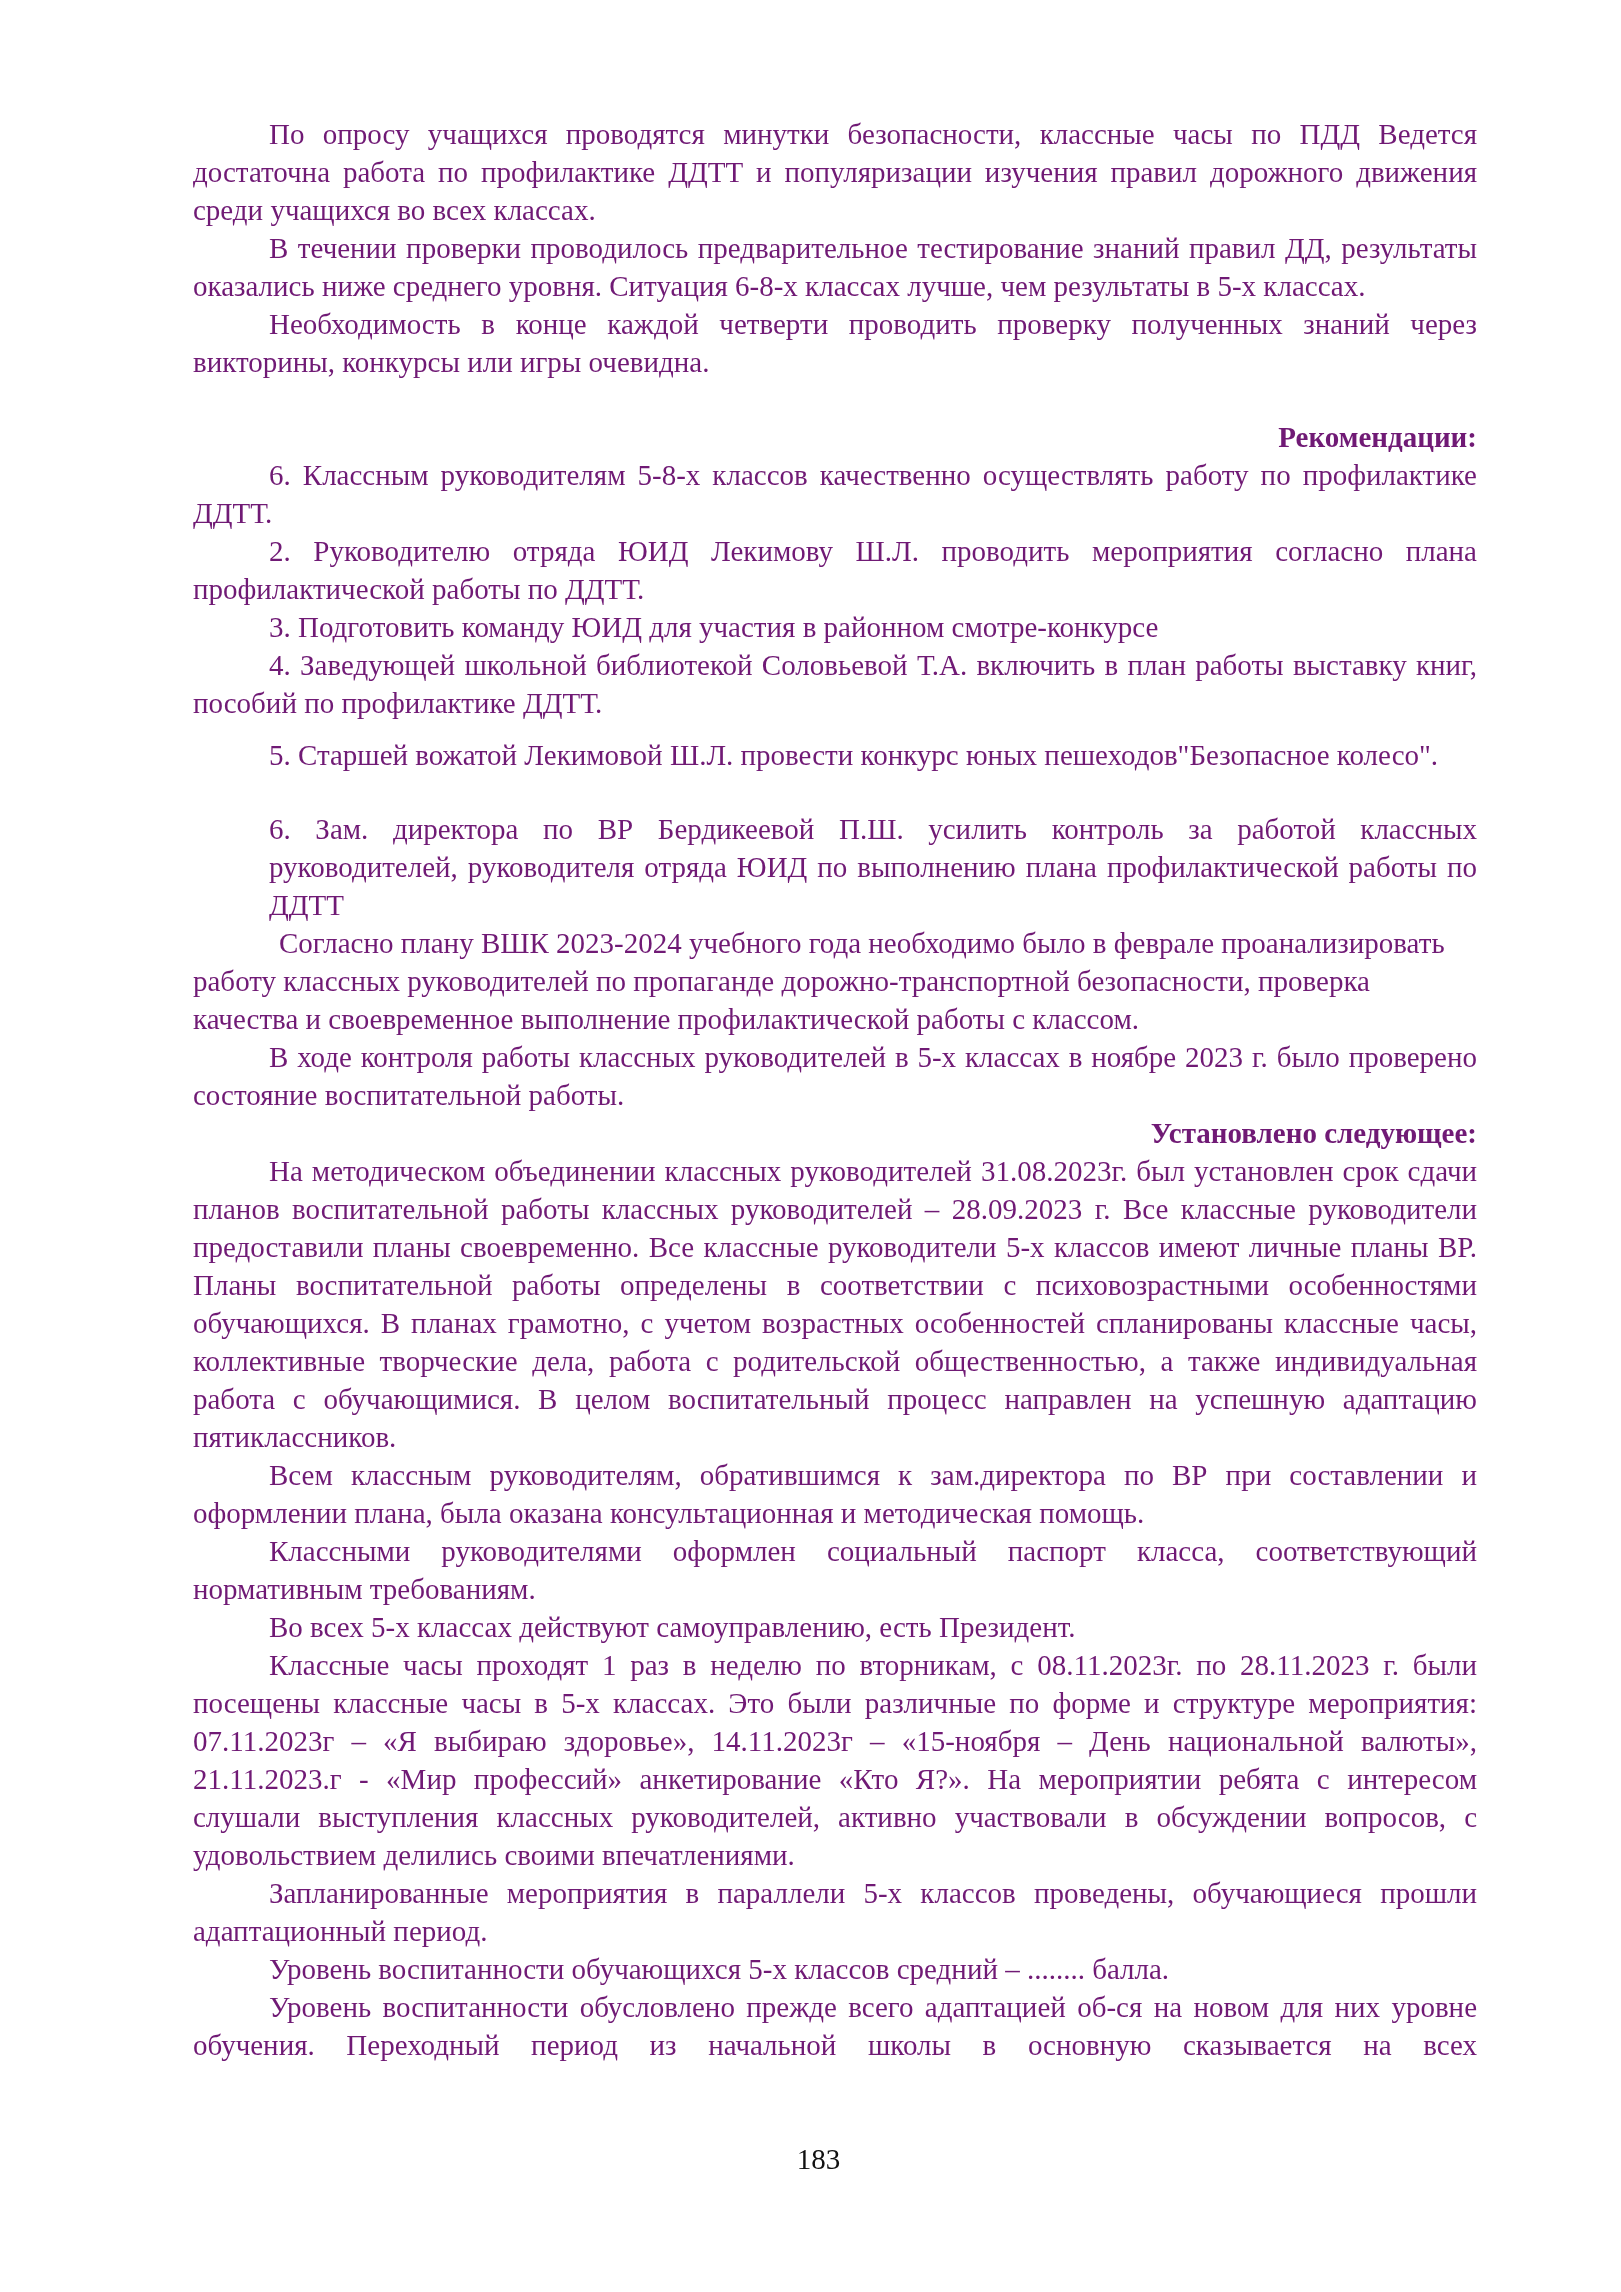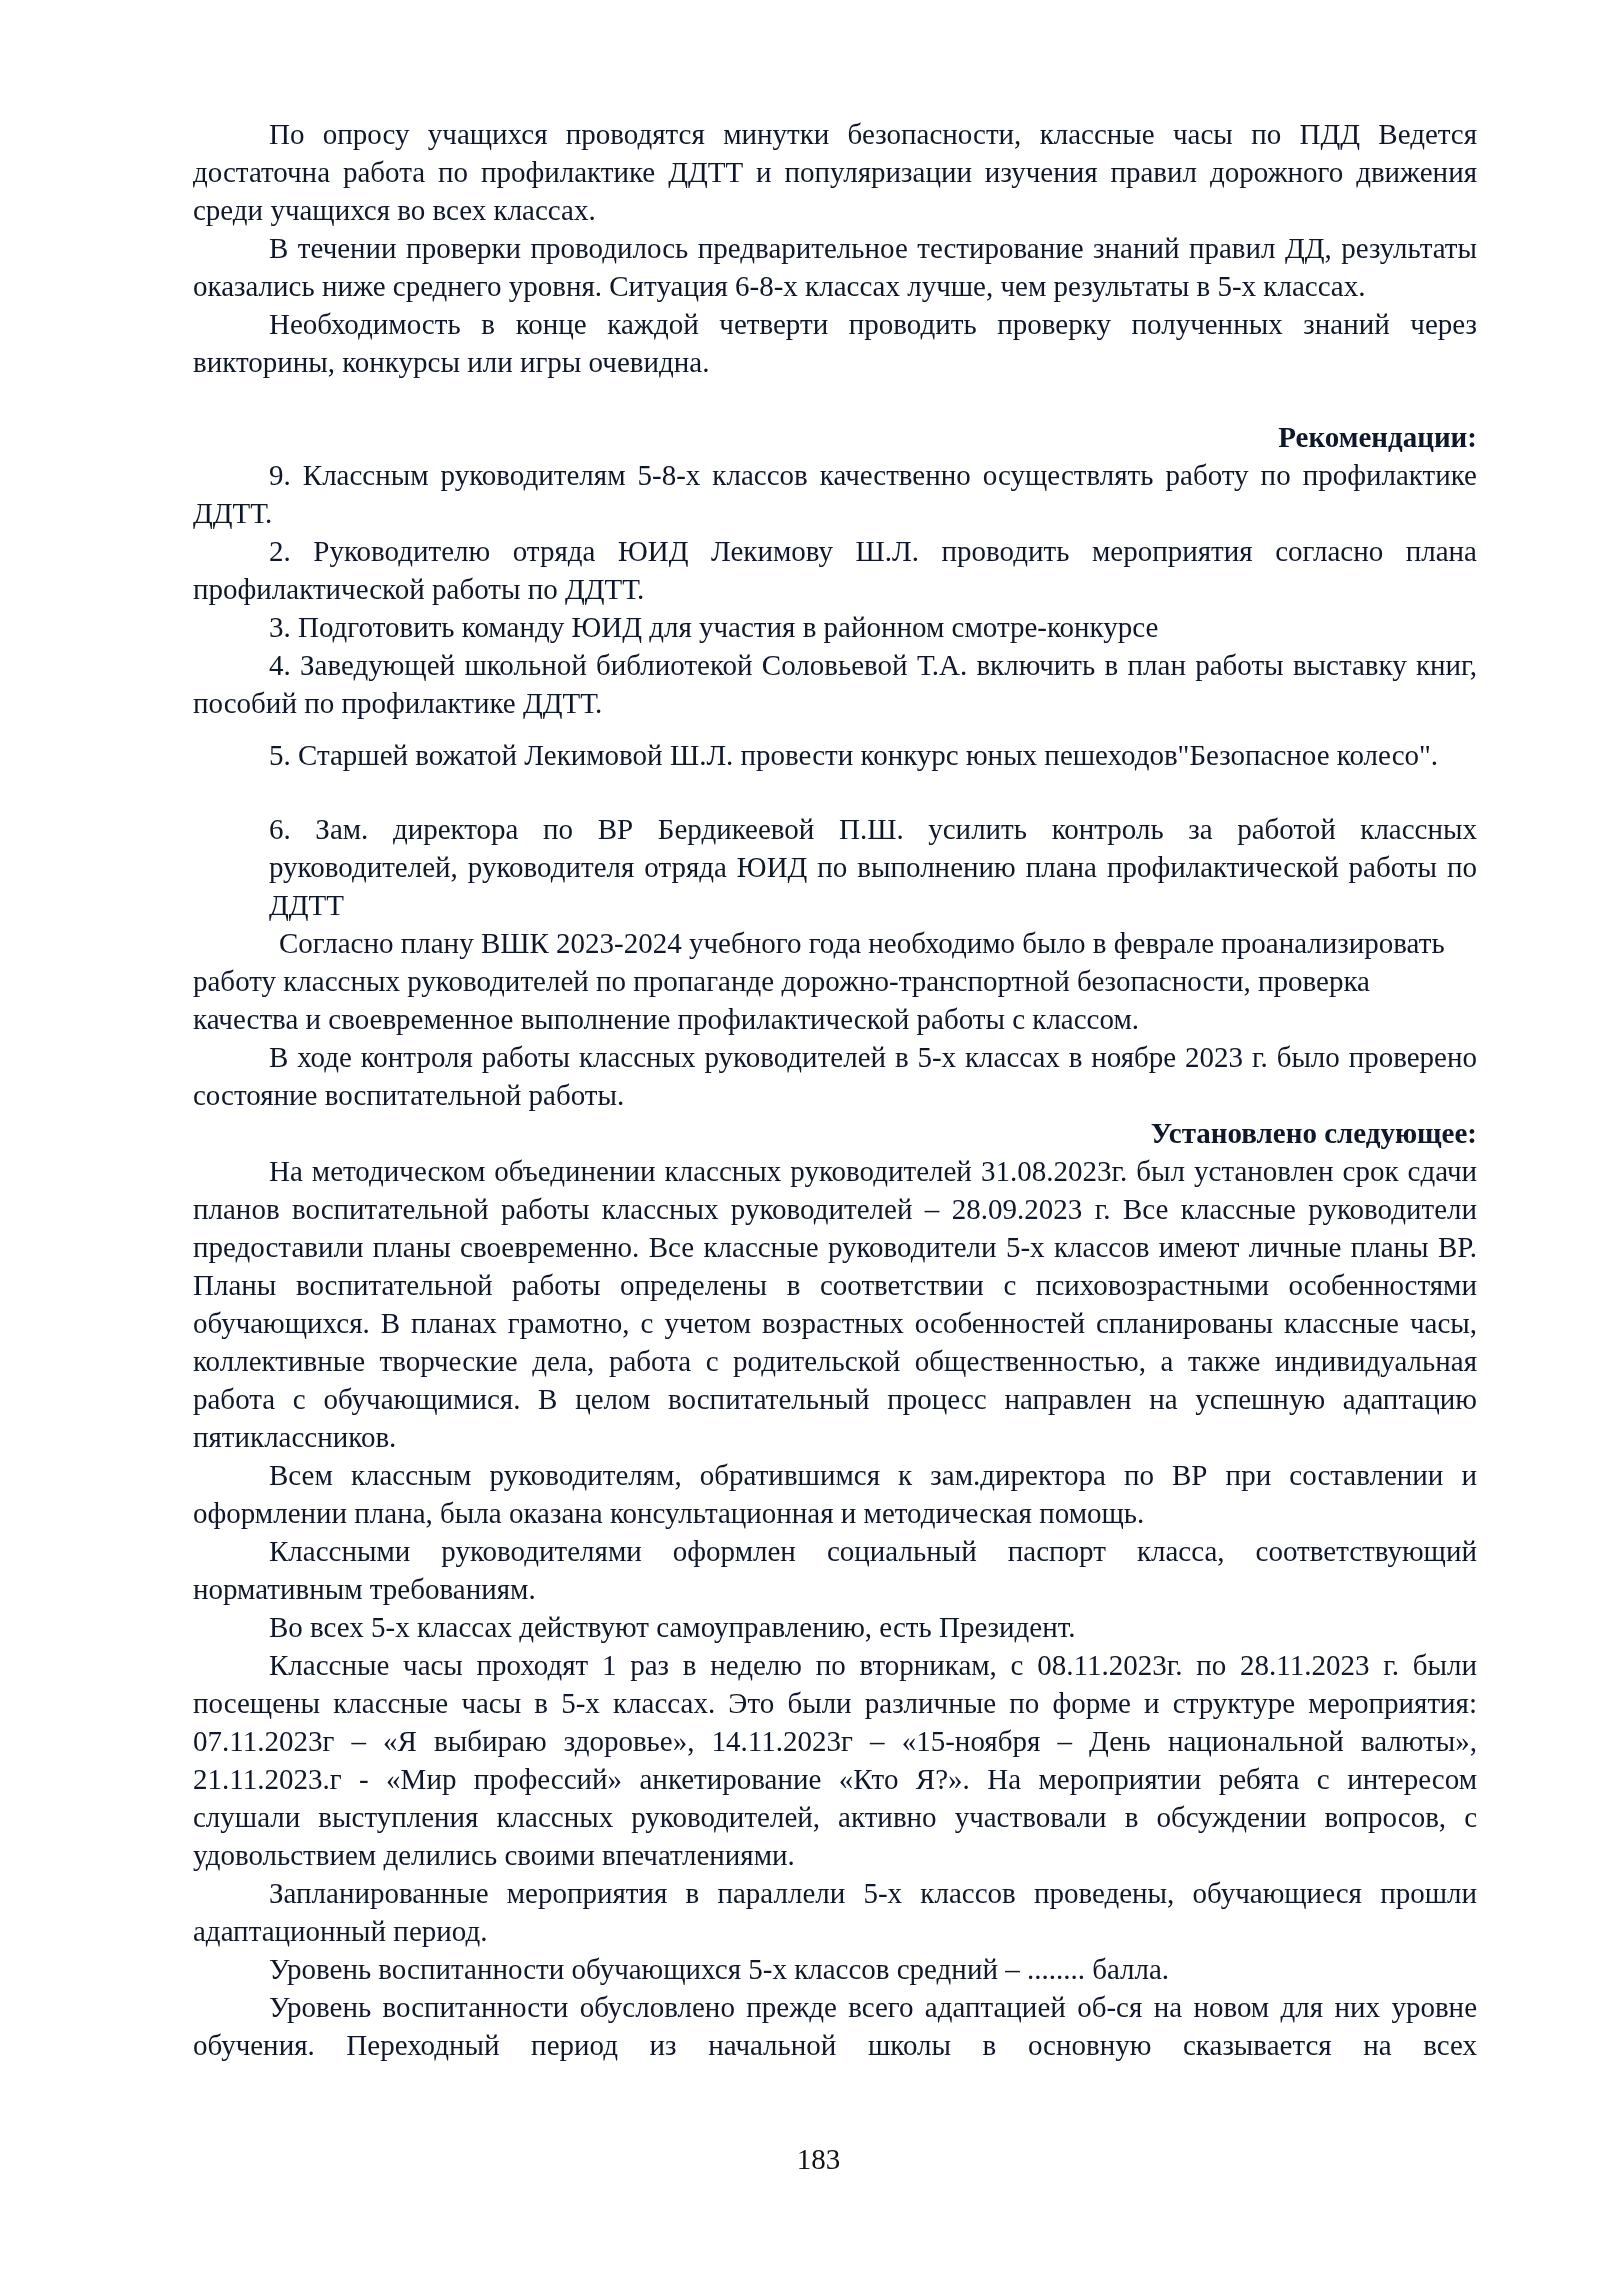--- a/index.html
+++ b/index.html
@@ -1,20 +1,20 @@
 <!DOCTYPE html>
 <html><head>
 <meta charset="utf-8">
 <style>
   html, body { margin: 0; padding: 0; background: #ffffff; }
   body { width: 1621px; height: 2293px; position: relative; overflow: hidden; }
   .page {
     position: absolute; left: 193px; top: 115px; width: 1284px;
     font-family: "Liberation Serif", "DejaVu Serif", serif;
-    font-size: 29px; line-height: 38px; color: #0f172a;
+    font-size: 29px; line-height: 38px; color: #701a75;
   }
   .p { margin: 0; text-align: justify; text-indent: 76px; }
   .p.last-left { text-align-last: left; margin-top: 14px; }
   .hang { padding-left: 76px; text-indent: 0; margin-top: 36px; }
   .head { font-weight: bold; text-indent: 76px; margin: 0; text-align: right; }
   .gap { height: 37px; }
   .p.ind2 { text-indent: 86px; text-align: left; }
   .pagenum {
     position: absolute; left: 8px; width: 1621px; top: 2143px; text-align: center;
     font-family: "Liberation Serif", "DejaVu Serif", serif; font-size: 29px; color: #111;
@@ -22,21 +22,21 @@
 </style>
 </head>
 <body>
 
 <div class="page">
   <p class="p">По опросу учащихся проводятся минутки безопасности, классные часы по ПДД Ведется достаточна работа по профилактике ДДТТ и популяризации изучения правил дорожного движения среди учащихся во всех классах.</p>
   <p class="p">В течении проверки проводилось предварительное тестирование знаний правил ДД, результаты оказались ниже среднего уровня. Ситуация 6-8-х классах лучше, чем результаты в 5-х классах.</p>
   <p class="p">Необходимость в конце каждой четверти проводить проверку полученных знаний через викторины, конкурсы или игры очевидна.</p>
   <div class="gap"></div>
   <p class="head">Рекомендации:</p>
-  <p class="p">9. Классным руководителям 5-8-х классов качественно осуществлять работу по профилактике ДДТТ.</p>
+  <p class="p">6. Классным руководителям 5-8-х классов качественно осуществлять работу по профилактике ДДТТ.</p>
   <p class="p">2.  Руководителю отряда ЮИД Лекимову Ш.Л. проводить мероприятия согласно плана профилактической работы по ДДТТ.</p>
   <p class="p">3.   Подготовить команду ЮИД для участия в районном смотре-конкурсе</p>
   <p class="p">4. Заведующей школьной библиотекой Соловьевой Т.А. включить в план работы выставку книг, пособий по профилактике ДДТТ.</p>
   <p class="p last-left" style="text-align:left">5. Старшей вожатой Лекимовой Ш.Л. провести конкурс юных пешеходов"Безопасное колесо".</p>
   <p class="p hang">6. Зам. директора по ВР Бердикеевой П.Ш. усилить контроль за работой классных руководителей, руководителя отряда ЮИД по выполнению плана профилактической работы по ДДТТ</p>
   <p class="p ind2">Согласно плану ВШК 2023-2024 учебного года необходимо было в феврале проанализировать работу классных руководителей по пропаганде дорожно-транспортной безопасности, проверка качества и своевременное выполнение профилактической работы с классом.</p>
   <p class="p">В ходе контроля работы классных руководителей в 5-х классах в ноябре 2023 г. было проверено состояние воспитательной работы.</p>
   <p class="head">Установлено следующее:</p>
   <p class="p">На методическом объединении классных руководителей 31.08.2023г. был установлен срок сдачи планов воспитательной работы классных руководителей – 28.09.2023 г. Все классные руководители предоставили планы своевременно. Все классные руководители 5-х классов имеют личные планы ВР. Планы воспитательной работы определены в соответствии с психовозрастными особенностями обучающихся. В планах грамотно, с учетом возрастных особенностей спланированы классные часы, коллективные творческие дела, работа с родительской общественностью, а также индивидуальная работа с обучающимися.  В целом воспитательный процесс направлен на успешную адаптацию пятиклассников.</p>
   <p class="p">Всем классным руководителям, обратившимся к зам.директора по ВР    при составлении и оформлении плана, была оказана консультационная и методическая помощь.</p>

